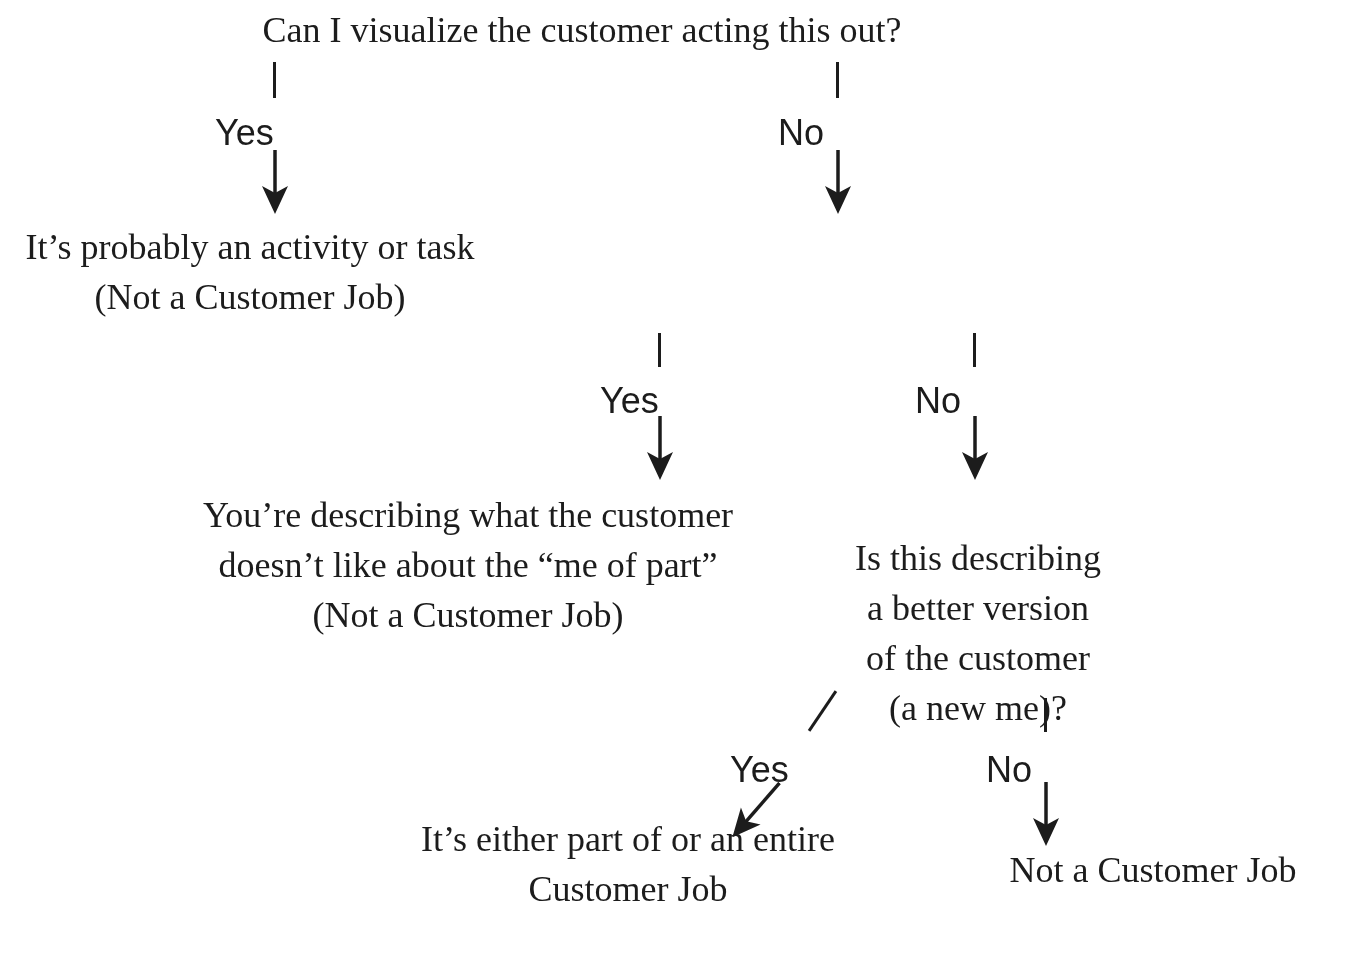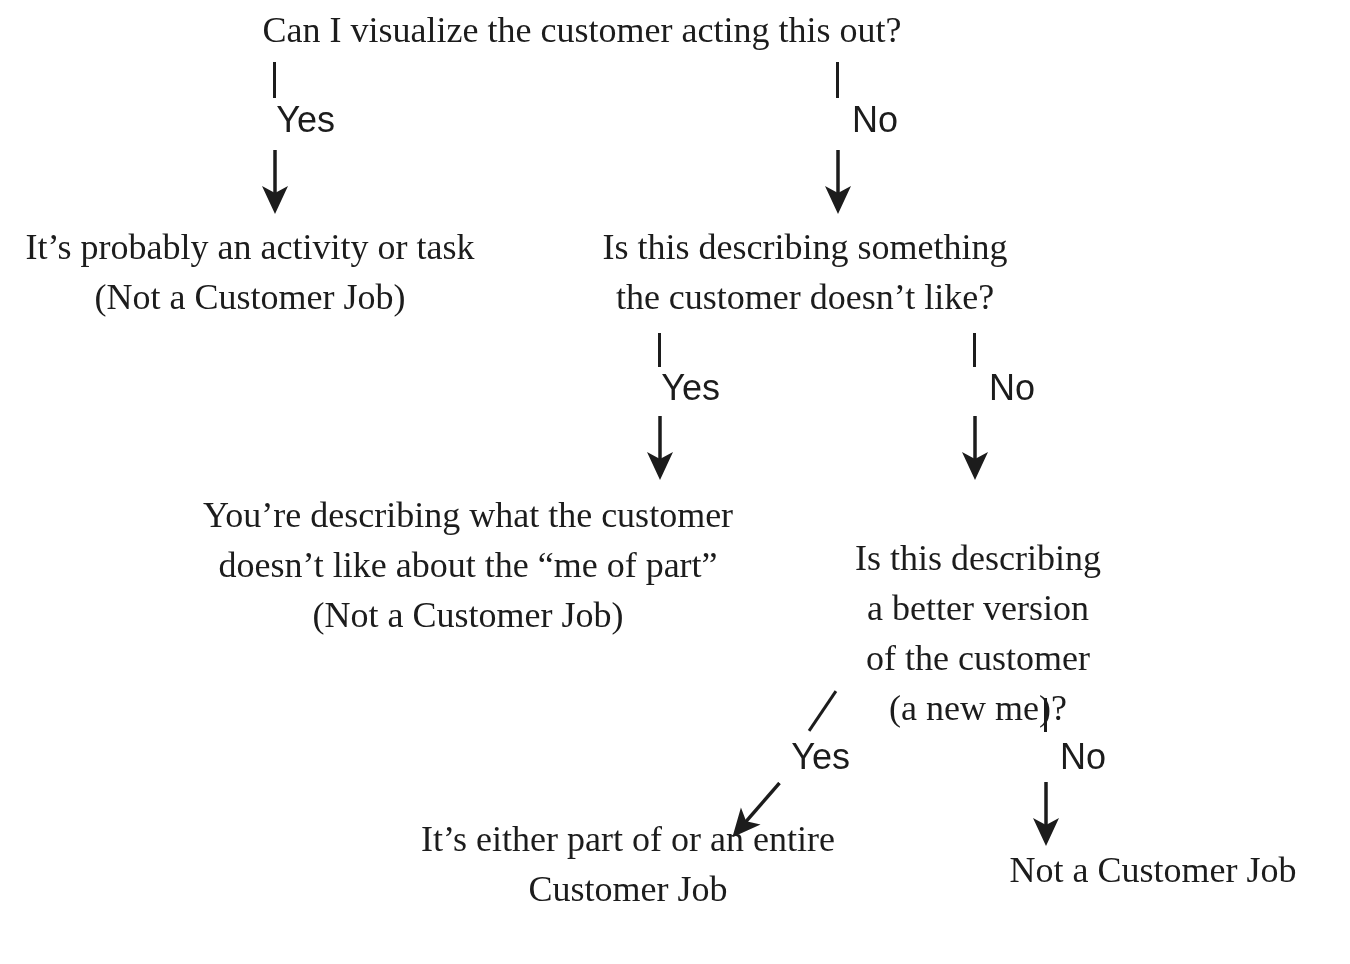--- a/index.html
+++ b/index.html
@@ -16,22 +16,23 @@
   }
   .node {
     position: absolute;
     text-align: center;
     white-space: pre-line;
     font-family: Liberation Serif, serif;
   }
   .blabel {
     position: absolute;
     width: 120px;
-    text-align: right;
+    text-align: left;
     line-height: 40px;
+    margin-top: 13px;
   }
   .tick {
     position: absolute;
     width: 3px;
     background: currentColor;
   }
   .arrow { position: absolute; display: block; }
 </style>
 </head>
 <body>
@@ -50,22 +51,20 @@
   <div class="tick" style="left:836px; top:62px; height:36px;"></div>
   <div class="blabel" style="left:778px; top:100px;">No</div>
   <svg class="arrow" style="left:818px; top:150px;" width="40" height="64" viewBox="0 0 40 64">
     <line x1="20" y1="0" x2="20" y2="44" stroke="currentColor" stroke-width="3.5"></line>
     <polygon points="7,36 20,43 33,36 20,64" fill="currentColor"></polygon>
   </svg>
 
   <div class="node" style="left:-20px; top:222px; width:540px;">It’s probably an activity or task
 (Not a Customer Job)</div>
 
-  <div class="node" style="left:545px; top:222px; width:520px;">Is this describing something
-the customer doesn’t like?</div>
 
   <div class="tick" style="left:658px; top:333px; height:34px;"></div>
   <div class="blabel" style="left:600px; top:368px;">Yes</div>
   <svg class="arrow" style="left:640px; top:416px;" width="40" height="64" viewBox="0 0 40 64">
     <line x1="20" y1="0" x2="20" y2="44" stroke="currentColor" stroke-width="3.5"></line>
     <polygon points="7,36 20,43 33,36 20,64" fill="currentColor"></polygon>
   </svg>
 
   <div class="tick" style="left:973px; top:333px; height:34px;"></div>
   <div class="blabel" style="left:915px; top:368px;">No</div>

